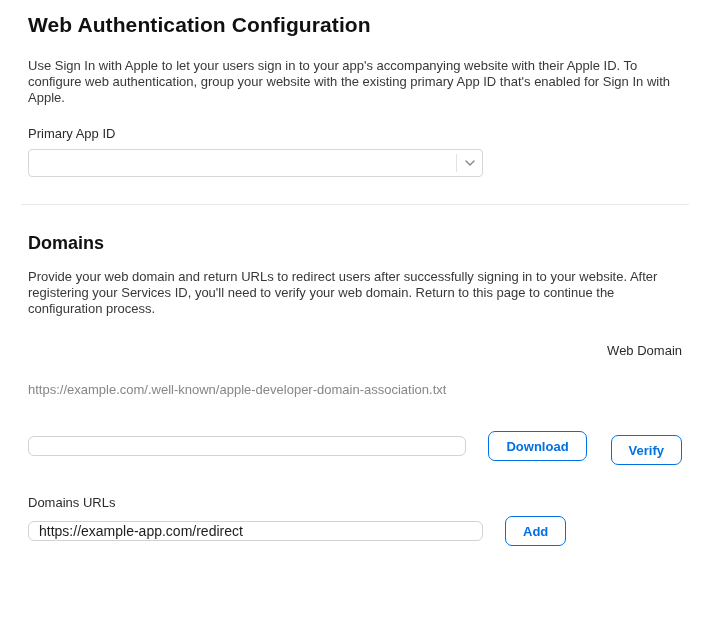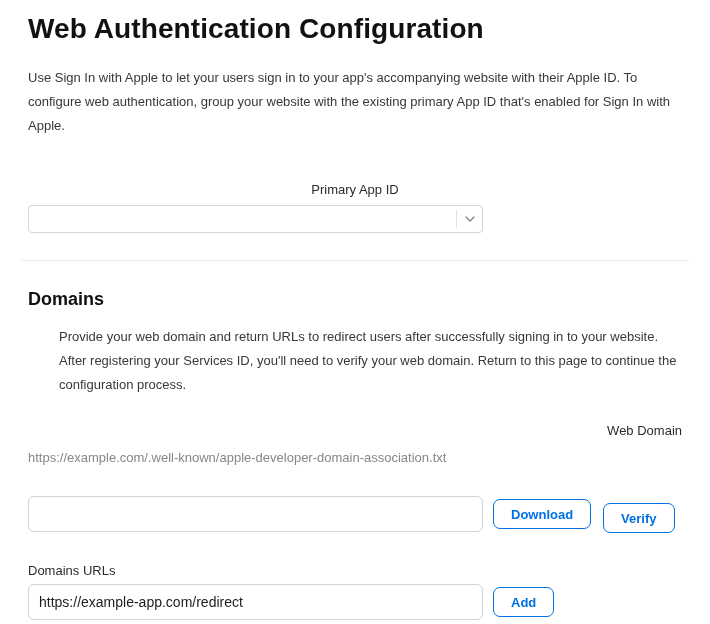--- a/index.html
+++ b/index.html
@@ -8,53 +8,53 @@
     background: #ffffff;
     font-family: "Liberation Sans", "DejaVu Sans", sans-serif;
     color: #1d1d1f;
     overflow: hidden;
   }
   .container { padding: 0 28px; }
 
   
   .page-title {
     margin-top: 13px;
-    font-size: 28px;
+    font-size: 21px;
     font-weight: 700;
     letter-spacing: 0.1px;
     color: #111111;
   }
   .section-heading {
     margin-top: 28px;
     font-size: 18px;
     font-weight: 700;
     color: #111111;
   }
 
   
   .body-text {
     font-size: 13px;
-    line-height: 24px;
+    line-height: 16px;
     color: #38383c;
     max-width: 656px;
   }
   .intro-text  { margin-top: 21px; }
-  .domains-text { margin-top: 15px; margin-left: 31px; }
+  .domains-text { margin-top: 15px; }
 
   .field-label {
     font-size: 13px;
     font-weight: 500;
     color: #2c2c2e;
   }
-  .primary-appid-label { margin-top: 44px; text-align: center; }
+  .primary-appid-label { margin-top: 20px; }
   .webdomain-label { margin-top: 26px; margin-bottom: 1px; text-align: right; }
   .returnurls-label { margin-top: 30px; margin-bottom: 6px; }
 
   .verification-url {
-    margin-top: 12px;
+    margin-top: 24px;
     font-size: 13px;
     color: #86868b;
   }
 
   
   .select-box {
     position: relative;
     margin-top: 8px;
     width: 455px;
     height: 28px;
@@ -90,26 +90,27 @@
     margin: 27px -7px 0;
     border: none;
     border-top: 1px solid #e8e8ed;
     height: 0;
   }
 
   
   .field-row {
     display: flex;
     align-items: center;
+    gap: 12px;
   }
   .webdomain-row { margin-top: 30px; }
 
   .text-input {
     width: 455px;
-    height: 36px;
+    height: 20px;
     border: 1px solid #d2d2d7;
     border-radius: 6px;
     padding: 0 10px;
     font-size: 14px;
     font-family: "Liberation Sans", "DejaVu Sans", sans-serif;
     color: #1d1d1f;
     background: #ffffff;
     outline: none;
   }
 

